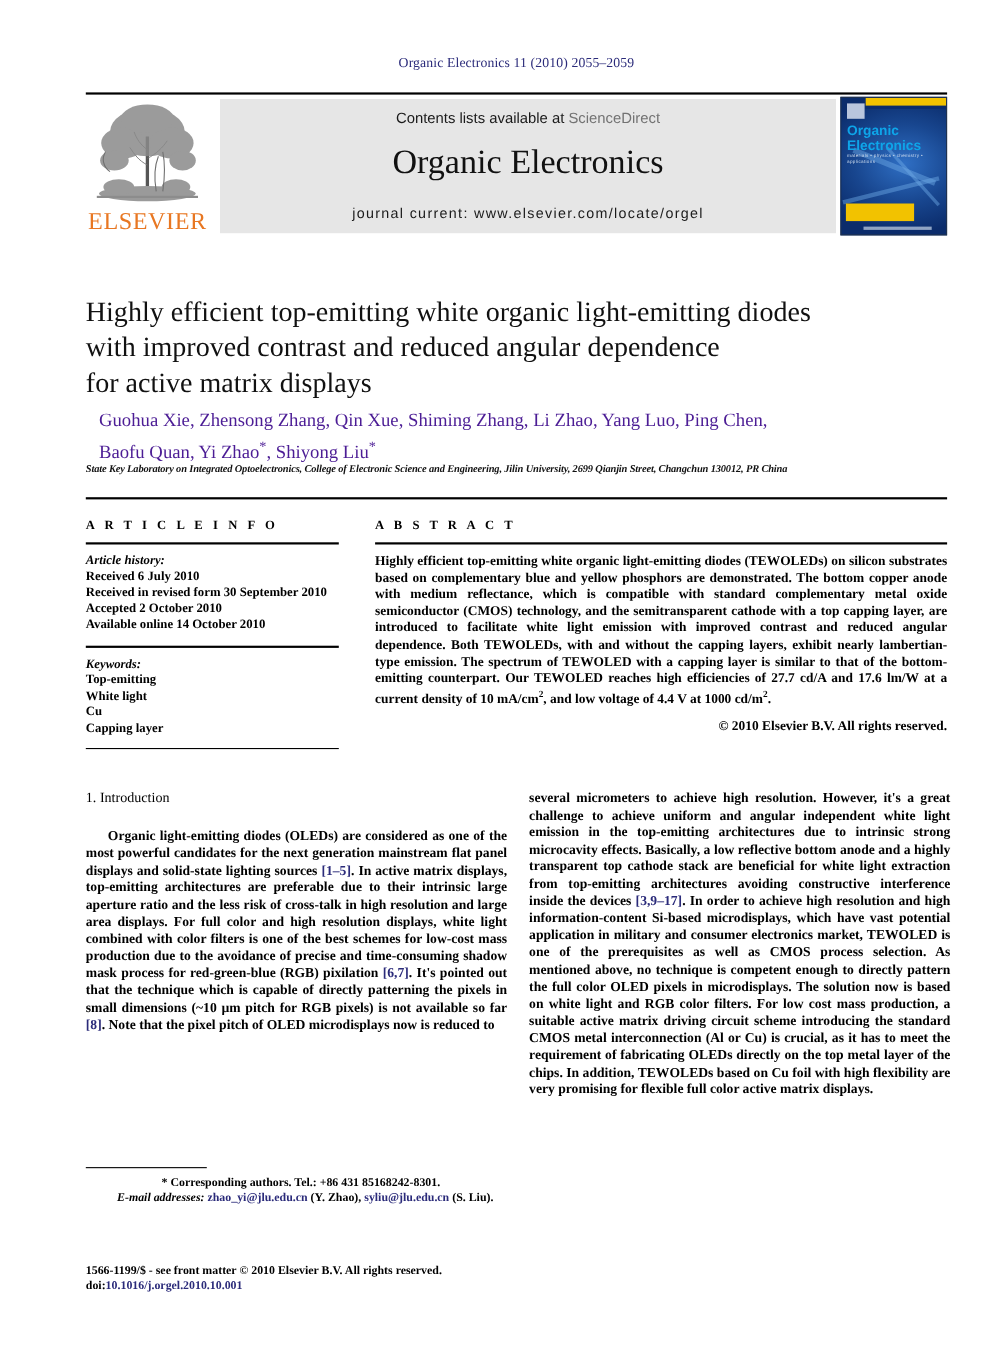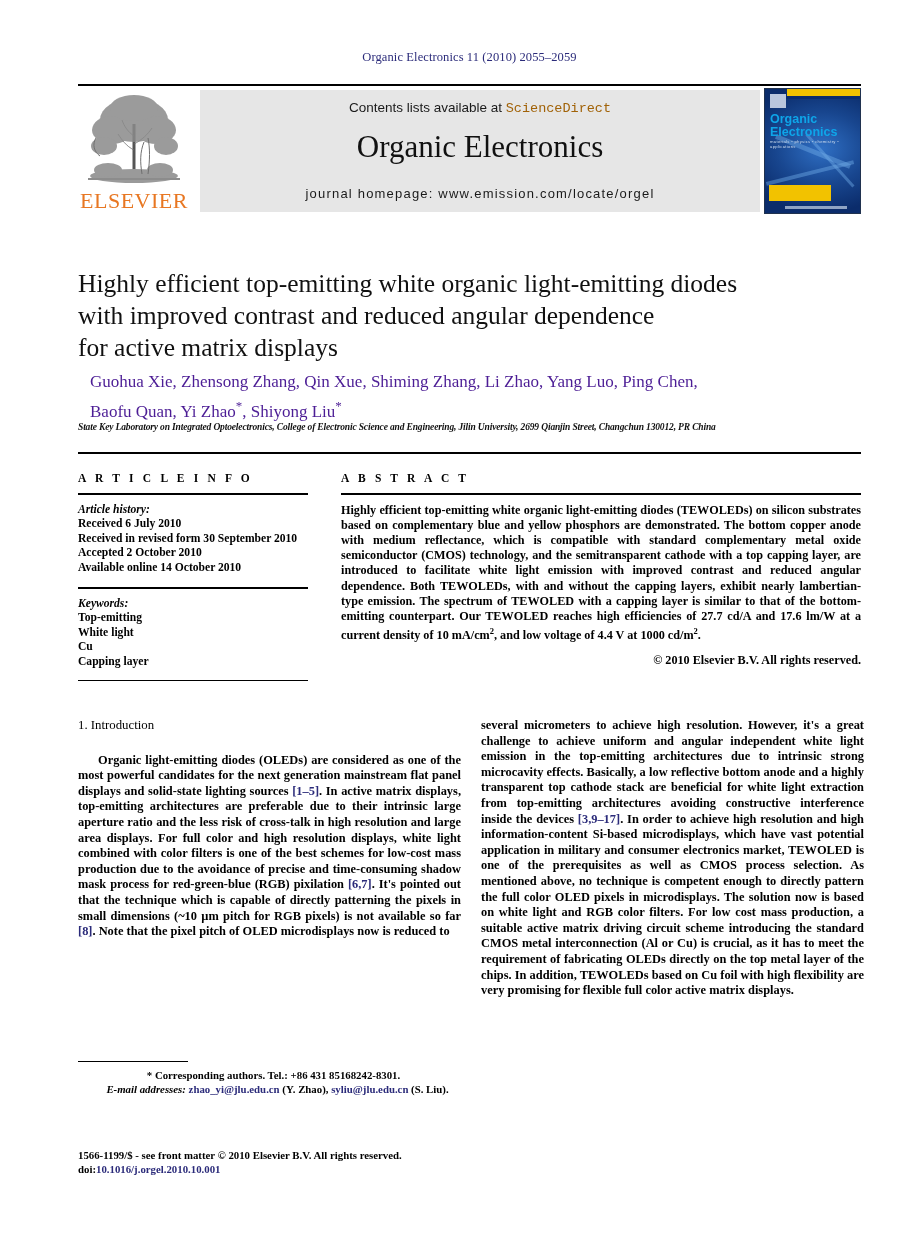--- a/index.html
+++ b/index.html
@@ -80,22 +80,21 @@
   }
   .contents-line {
     position: absolute;
     left: 0; top: 10px;
     width: 560px;
     font-family: "Liberation Sans", sans-serif;
     font-size: 13.5px;
     color: #1a1a1a;
   }
   .contents-line .sd {
-    color: #a16207;
-    font-family: Liberation Mono, monospace;
+    color: #737373;
   }
   .journal-title {
     position: absolute;
     left: 0; top: 39px;
     width: 560px;
     font-family: "Liberation Serif", serif;
     font-size: 31px;
     color: #111;
   }
   .homepage-line {
@@ -342,21 +341,21 @@
           </g>
           <rect x="6" y="88" width="92" height="2" fill="#8c8c8c"></rect>
         </svg>
       </div>
       <div class="elsevier-word">ELSEVIER</div>
     </div>
 
     <div class="center-band">
       <div class="contents-line"><span>Contents lists available at </span><span class="sd">ScienceDirect</span></div>
       <div class="journal-title">Organic Electronics</div>
-      <div class="homepage-line">journal homepage: www.emission.com/locate/orgel</div>
+      <div class="homepage-line">journal current: www.elsevier.com/locate/orgel</div>
     </div>
 
     <div class="cover-thumb">
       <div class="cover-glow"></div>
       <div class="cover-ray" style="left:8px;top:60px;width:80px;height:5px;transform:rotate(22deg);"></div>
       <div class="cover-ray" style="left:0px;top:82px;width:90px;height:4px;transform:rotate(-14deg);"></div>
       <div class="cover-ray" style="left:30px;top:70px;width:70px;height:3px;transform:rotate(48deg);"></div>
       <div class="cover-topbar"></div>
       <div class="cover-elsevier-mark"></div>
       <div class="cover-title">

